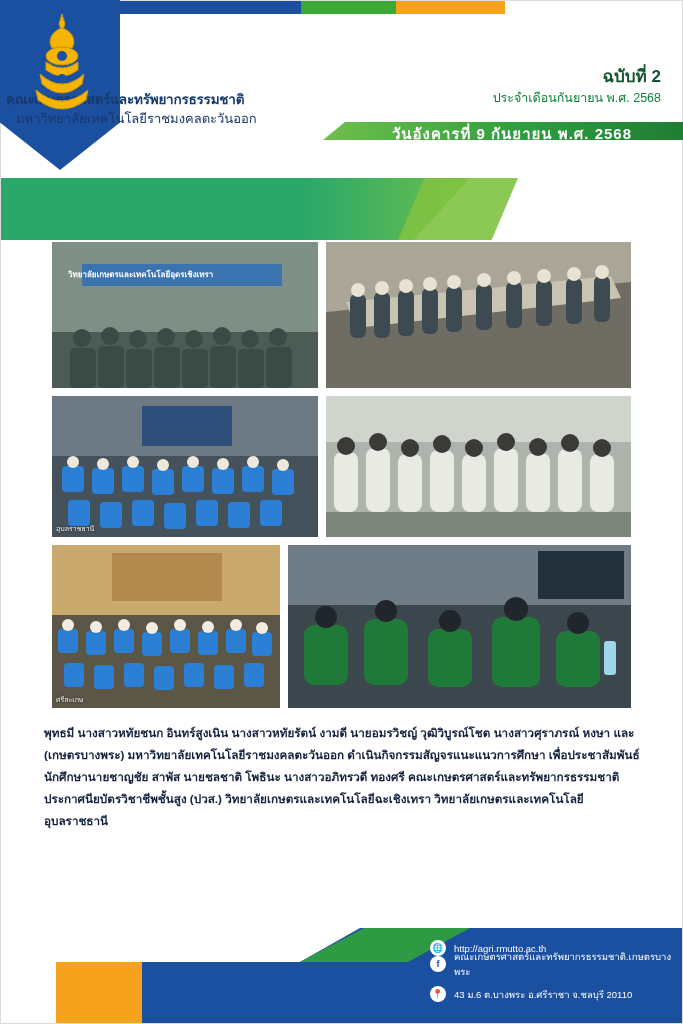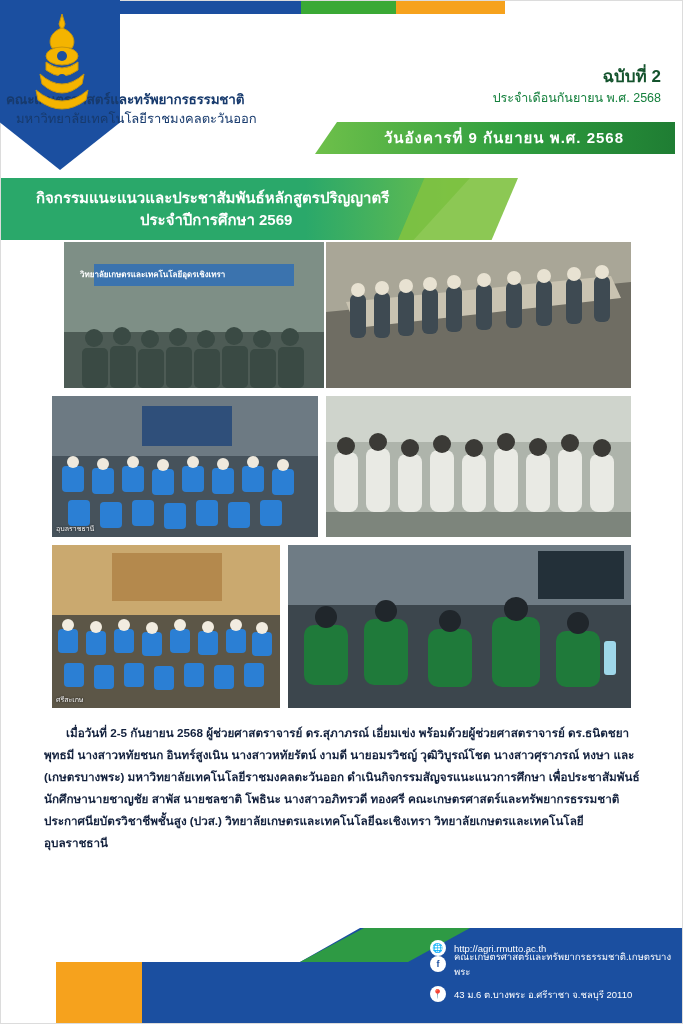--- a/index.html
+++ b/index.html
@@ -74,27 +74,26 @@
     color: #14532d;
   }
   .issue-month {
     position: absolute;
     top: 88px; right: 22px;
     font-size: 12.5px;
     color: #15803d;
   }
   .date-banner {
     position: absolute;
-    top: 122px; right: 8px;
+    top: 122px; right: 0;
     width: 360px;
-    height: 32px;
+    height: 18px;
     background: linear-gradient(90deg, #6ec04a 0%, #2f9e3f 55%, #1f7d33 100%);
     clip-path: polygon(22px 0, 100% 0, 100% 100%, 0 100%);
     display: flex;
-    align-items: center;
     justify-content: center;
   }
   .date-banner span {
     color: #ffffff;
     font-weight: bold;
     font-size: 15px;
     letter-spacing: 1px;
     padding-left: 18px;
   }
 
@@ -259,27 +258,25 @@
   <div class="issue-no">ฉบับที่ 2</div>
   <div class="issue-month">ประจำเดือนกันยายน พ.ศ. 2568</div>
   <div class="date-banner">
     <span>วันอังคารที่ 9 กันยายน พ.ศ. 2568</span>
   </div>
 </div>
 
 <div class="title-band">
   <div class="bg1"></div>
   <div class="bg2"></div>
-  <div class="title-line1">กิจกรรมแนะแนวและประชาสัมพันธ์หลักสูตรปริญญาตรี</div>
-  <div class="title-line2">ประจำปีการศึกษา 2569</div>
 </div>
 
 <div class="collage">
 
-  <div class="ph" style="left:12px;top:0;width:270px;height:150px;
+  <div class="ph" style="left:0;top:0;width:270px;height:150px;
               background:linear-gradient(180deg,#7b8d84 0%,#55655f 45%,#9fa79a 100%);">
     <svg width="266" height="146" viewBox="0 0 266 146" style="position:absolute;top:0;left:0">
       <rect x="0" y="0" width="266" height="90" fill="#7e8f86"></rect>
       <rect x="0" y="90" width="266" height="56" fill="#4d5b55"></rect>
       <rect x="30" y="22" width="200" height="22" fill="#2f6fb5" opacity=".85"></rect>
       <g fill="#3a4a44">
         <circle cx="30" cy="96" r="9"></circle>
           <circle cx="58" cy="94" r="9"></circle>
           <circle cx="86" cy="97" r="9"></circle>
         <circle cx="114" cy="95" r="9"></circle>
@@ -461,21 +458,20 @@
           <circle cx="290" cy="78" r="11"></circle>
       </g>
       <rect x="316" y="96" width="12" height="34" rx="3" fill="#9fd7ea"></rect>
     </svg>
     <div class="cap"></div>
   </div>
 
 </div>
 
 <div class="body-text">
-  <p class="first">เมื่อวันที่ 2-5 กันยายน 2568 ผู้ช่วยศาสตราจารย์ ดร.สุภาภรณ์ เอี่ยมเข่ง พร้อมด้วยผู้ช่วยศาสตราจารย์ ดร.ธนิตชยา</p>
   <p>พุทธมี นางสาวหทัยชนก อินทร์สูงเนิน นางสาวหทัยรัตน์ งามดี นายอมรวิชญ์ วุฒิวิบูรณ์โชต นางสาวศุราภรณ์ หงษา และ</p>
   <p>(เกษตรบางพระ) มหาวิทยาลัยเทคโนโลยีราชมงคลตะวันออก ดำเนินกิจกรรมสัญจรแนะแนวการศึกษา เพื่อประชาสัมพันธ์</p>
   <p>นักศึกษานายชาญชัย สาพัส นายชลชาติ โพธินะ นางสาวอภิทรวดี ทองศรี คณะเกษตรศาสตร์และทรัพยากรธรรมชาติ</p>
   <p>ประกาศนียบัตรวิชาชีพชั้นสูง (ปวส.) วิทยาลัยเกษตรและเทคโนโลยีฉะเชิงเทรา วิทยาลัยเกษตรและเทคโนโลยีอุบลราชธานี</p>
 </div>
 
 <div class="footer">
   <div class="bluewave"></div>
   <div class="greenwave"></div>
   <div class="white-block"></div>

